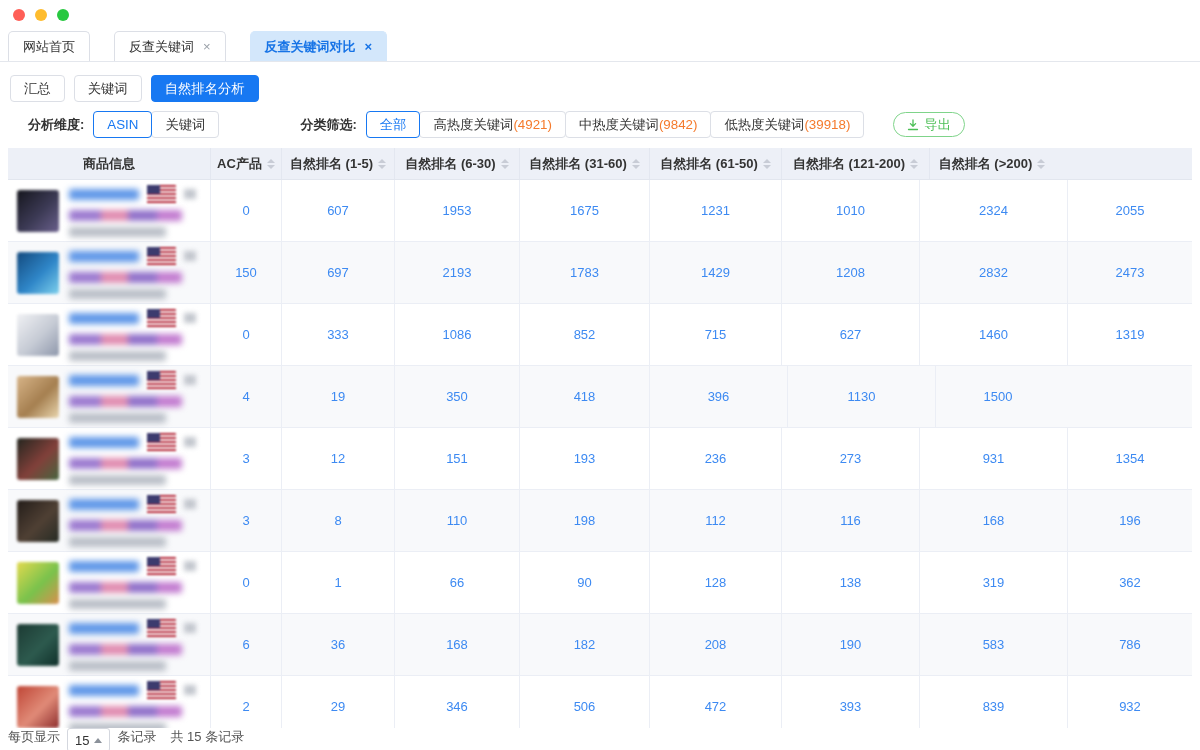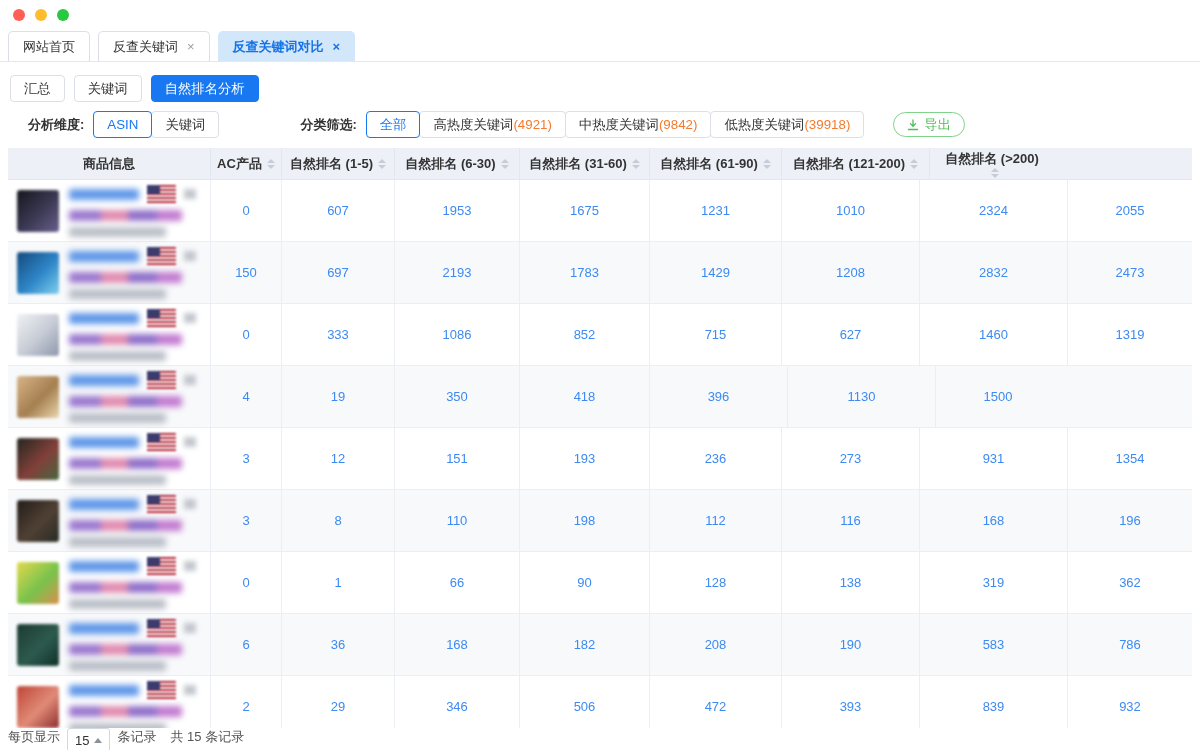--- a/index.html
+++ b/index.html
@@ -7,21 +7,21 @@
     font-family:"Liberation Sans","DejaVu Sans",sans-serif; }
   body { position:relative; font-size:13px; color:#333; }
 
   
   .titlebar { height:29px; display:flex; align-items:center; padding-left:13px; gap:10px; background:#fff; }
   .dot { width:12px; height:12px; border-radius:50%; }
 
   
   .tabstrip { height:33px; display:flex; align-items:flex-end; padding-left:8px;
     border-bottom:1px solid #e4e7ed; background:#fff; }
-  .tab { height:30px; display:inline-flex; align-items:center; padding:0 14px; margin-right:8px;
+  .tab { height:30px; display:inline-flex; align-items:center; padding:0 14px; margin-right:24px;
     border:1px solid #dcdfe6; border-bottom:none; border-radius:5px 5px 0 0; background:#fff;
     cursor:pointer; white-space:nowrap; color:#333; }
   .tab .close { margin-left:9px; color:#9aa0a8; font-size:13px; line-height:1; }
   .tab.active { background:#d3e7fb; border-color:#d3e7fb; color:#1673e6; font-weight:700; }
   .tab.active .close { color:#1673e6; }
 
   
   .subtabs { margin:13px 0 0 10px; display:flex; gap:9px; }
   .subtab { height:27px; padding:0 13px; display:inline-flex; align-items:center;
     border:1px solid #dcdfe6; border-radius:4px; background:#fff; color:#333; cursor:pointer; }
@@ -42,21 +42,21 @@
   .export-btn { margin-left:auto; margin-right:235px; height:25px; padding:0 13px;
     display:inline-flex; align-items:center; gap:5px; border:1px solid #7fd48a; border-radius:13px;
     background:#fff; color:#4cbf56; cursor:pointer; }
 
   
   .table { position:absolute; left:8px; top:148px; width:1184px; background:#14b8a6;text-align:right; }
   .thead { display:flex; height:32px; background:#edf0f7; border-bottom:1px solid #e2e6ee; }
   .th { display:flex; align-items:center; justify-content:center; font-weight:700; color:#333;
     border-right:1px solid #e3e7f0; cursor:pointer; }
   .th:first-child { cursor:default; }
-  .th:last-child { border-right:none;flex-direction:column; }
+  .th:last-child { border-right:none; }
   .sort { display:inline-flex; flex-direction:column; gap:2px; margin-left:5px; }
   .sort i { width:0; height:0; border-left:4px solid transparent; border-right:4px solid transparent; display:block; }
   .sort .up { border-bottom:4px solid #c8ccd6; }
   .sort .dn { border-top:4px solid #c8ccd6; }
 
   .tr { display:flex; height:62px; border-bottom:1px solid #ebeef5; background:#fff; }
   .tr.alt { background:#f8f9fb; }
   .td { display:flex; align-items:center; justify-content:center; border-right:1px solid #ebeef5; }
   .td:last-child { border-right:none; }
   .td a { color:#3d8af2; text-decoration:none; cursor:pointer; }
@@ -176,21 +176,21 @@
         </span>
       </div>
       <div class="th w4">
         <span>自然排名 (31-60)</span>
         <span class="sort">
           <i class="up"></i>
           <i class="dn"></i>
         </span>
       </div>
       <div class="th w5">
-        <span>自然排名 (61-90)</span>
+        <span>自然排名 (61-50)</span>
         <span class="sort">
           <i class="up"></i>
           <i class="dn"></i>
         </span>
       </div>
       <div class="th w7">
         <span>自然排名 (121-200)</span>
         <span class="sort">
           <i class="up"></i>
           <i class="dn"></i>

